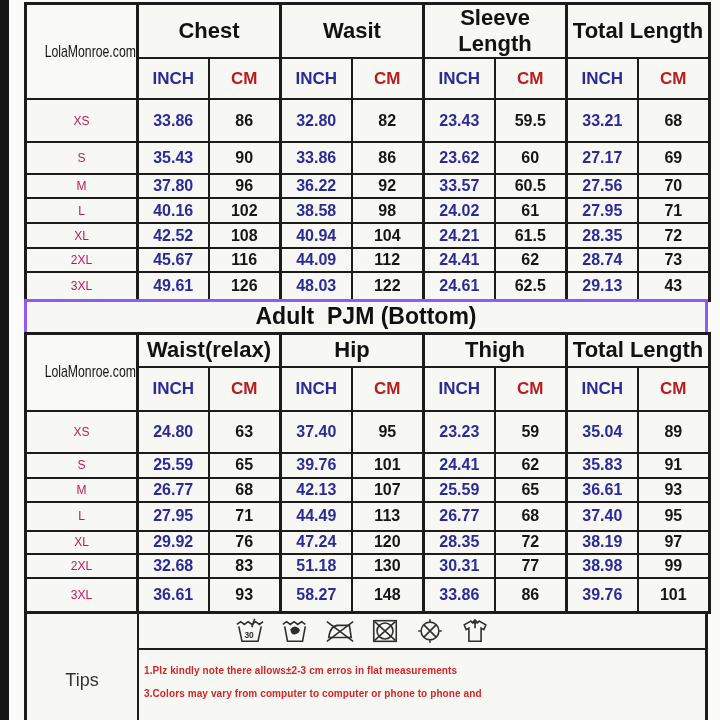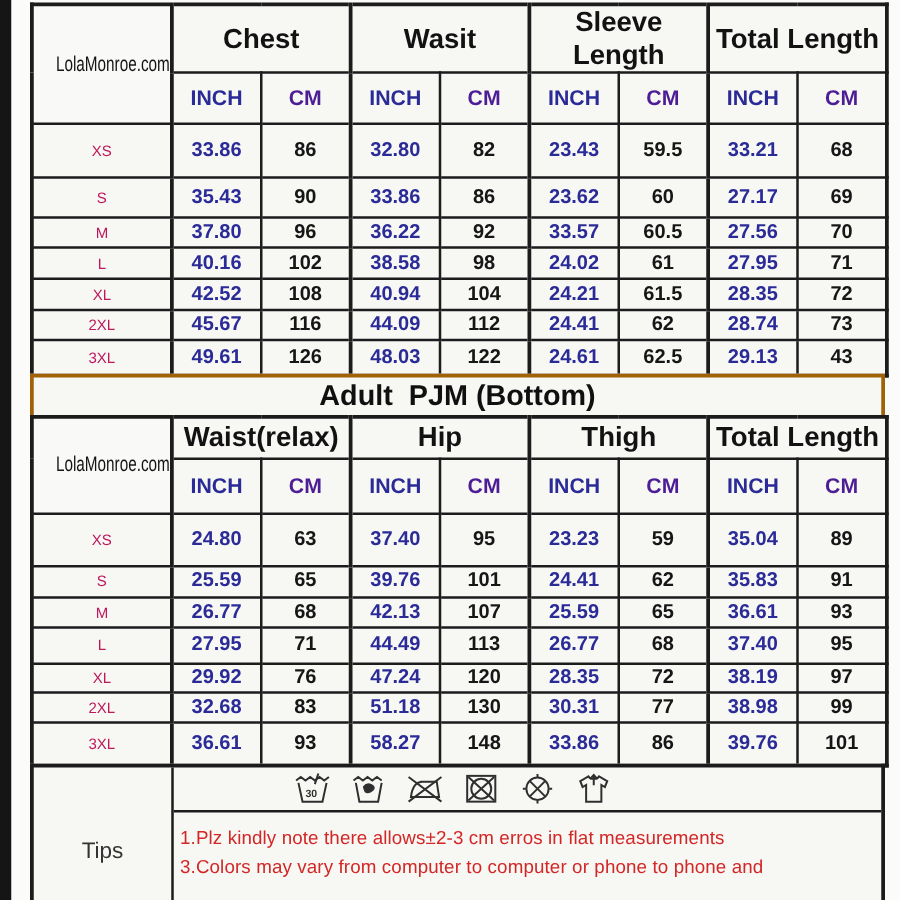--- a/index.html
+++ b/index.html
@@ -21,28 +21,28 @@
   .gstart{border-left-width:3px !important;}
 
   .brand-cell{background:#f9f9f7;}
   .brand{
     display:inline-block;font-size:17px;font-weight:500;color:#141414;
     transform:scaleX(0.72);transform-origin:center;white-space:nowrap;letter-spacing:0px;
   }
   th.group{font-size:22px;font-weight:700;color:#121212;height:27px;}
   tr.unit-row th{height:39px;font-size:17px;font-weight:700;}
   th.unit-inch{color:#2b2b98;}
-  th.unit-cm{color:#4c1d95;}
+  th.unit-cm{color:#b91c1c;}
 
   td.size{font-size:12px;font-weight:400;color:#be185d;}
   td.inch{font-size:16px;font-weight:700;color:#2b2b98;}
   td.cm{font-size:16px;font-weight:700;color:#161616;}
 
   .section-title{
-    margin-top:-3px;border:3px solid #a16207;background:#f7f7f4;
+    margin-top:-3px;border:3px solid #8b5cf6;background:#f7f7f4;
     height:30px;display:flex;align-items:center;justify-content:center;
     font-size:23px;font-weight:700;color:#101010;white-space:pre;
   }
   table.size-table.second{margin-top:-3px;}
   table.size-table.second th.group{height:31px;}
   table.size-table.second tr.unit-row th{height:42px;}
 
   .footer{
     margin-top:-3px;border:3px solid #1c1c1c;border-bottom:none;background:#f7f7f4;
     display:grid;grid-template-columns:112px 1fr;height:145px;
@@ -52,21 +52,21 @@
     font-size:18px;color:#333;padding-bottom:12px;
   }
   .icons-row{
     height:34px;border-bottom:2px solid #1c1c1c;
     display:flex;align-items:center;gap:15px;padding-left:96px;
   }
   .cicon{display:inline-flex;width:30px;height:28px;align-items:flex-end;}
   .cicon svg{width:100%;height:100%;}
   .tips-text{padding:9px 6px 0 5px;}
   .tip-line{
-    color:#d32626;font-weight:400;font-size:15px;line-height:23px;letter-spacing:0.1px;
+    color:#d32626;font-weight:700;font-size:10px;line-height:23px;letter-spacing:0.1px;
   }
 </style>
 </head>
 <body>
 
 <div class="left-strip"></div>
 
 <div class="sheet">
 
   <table class="size-table" id="top-table">

